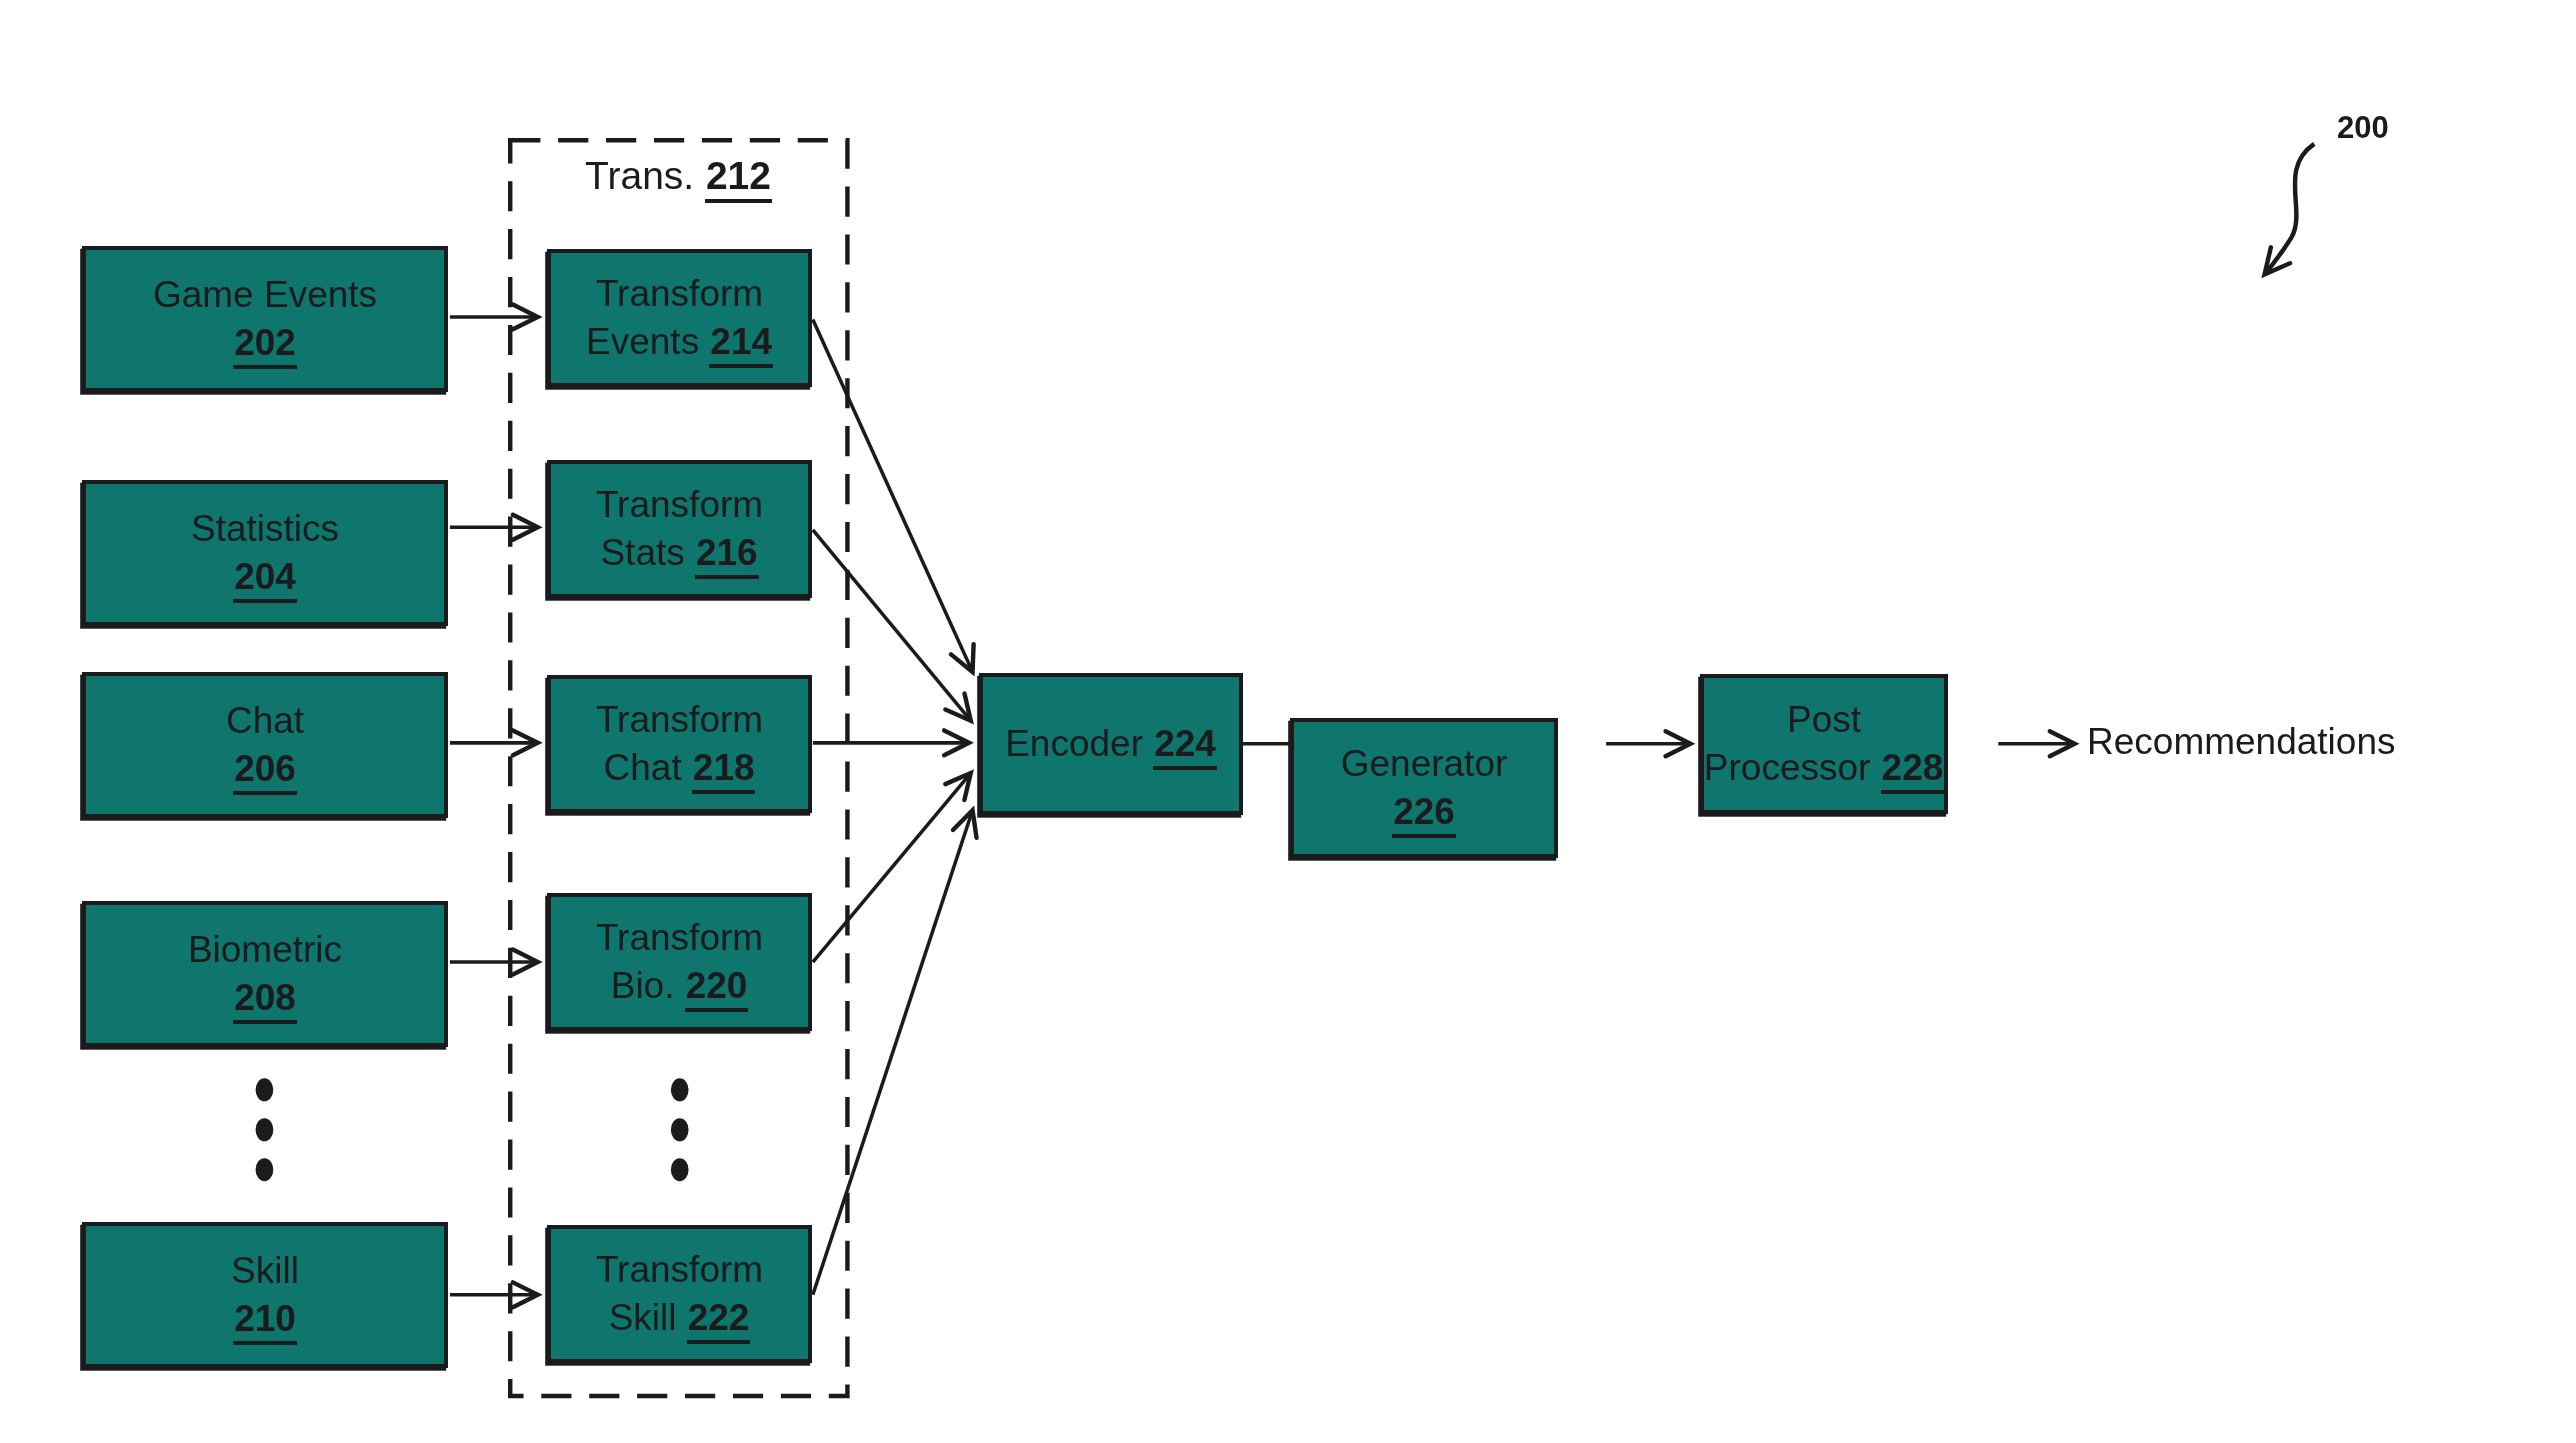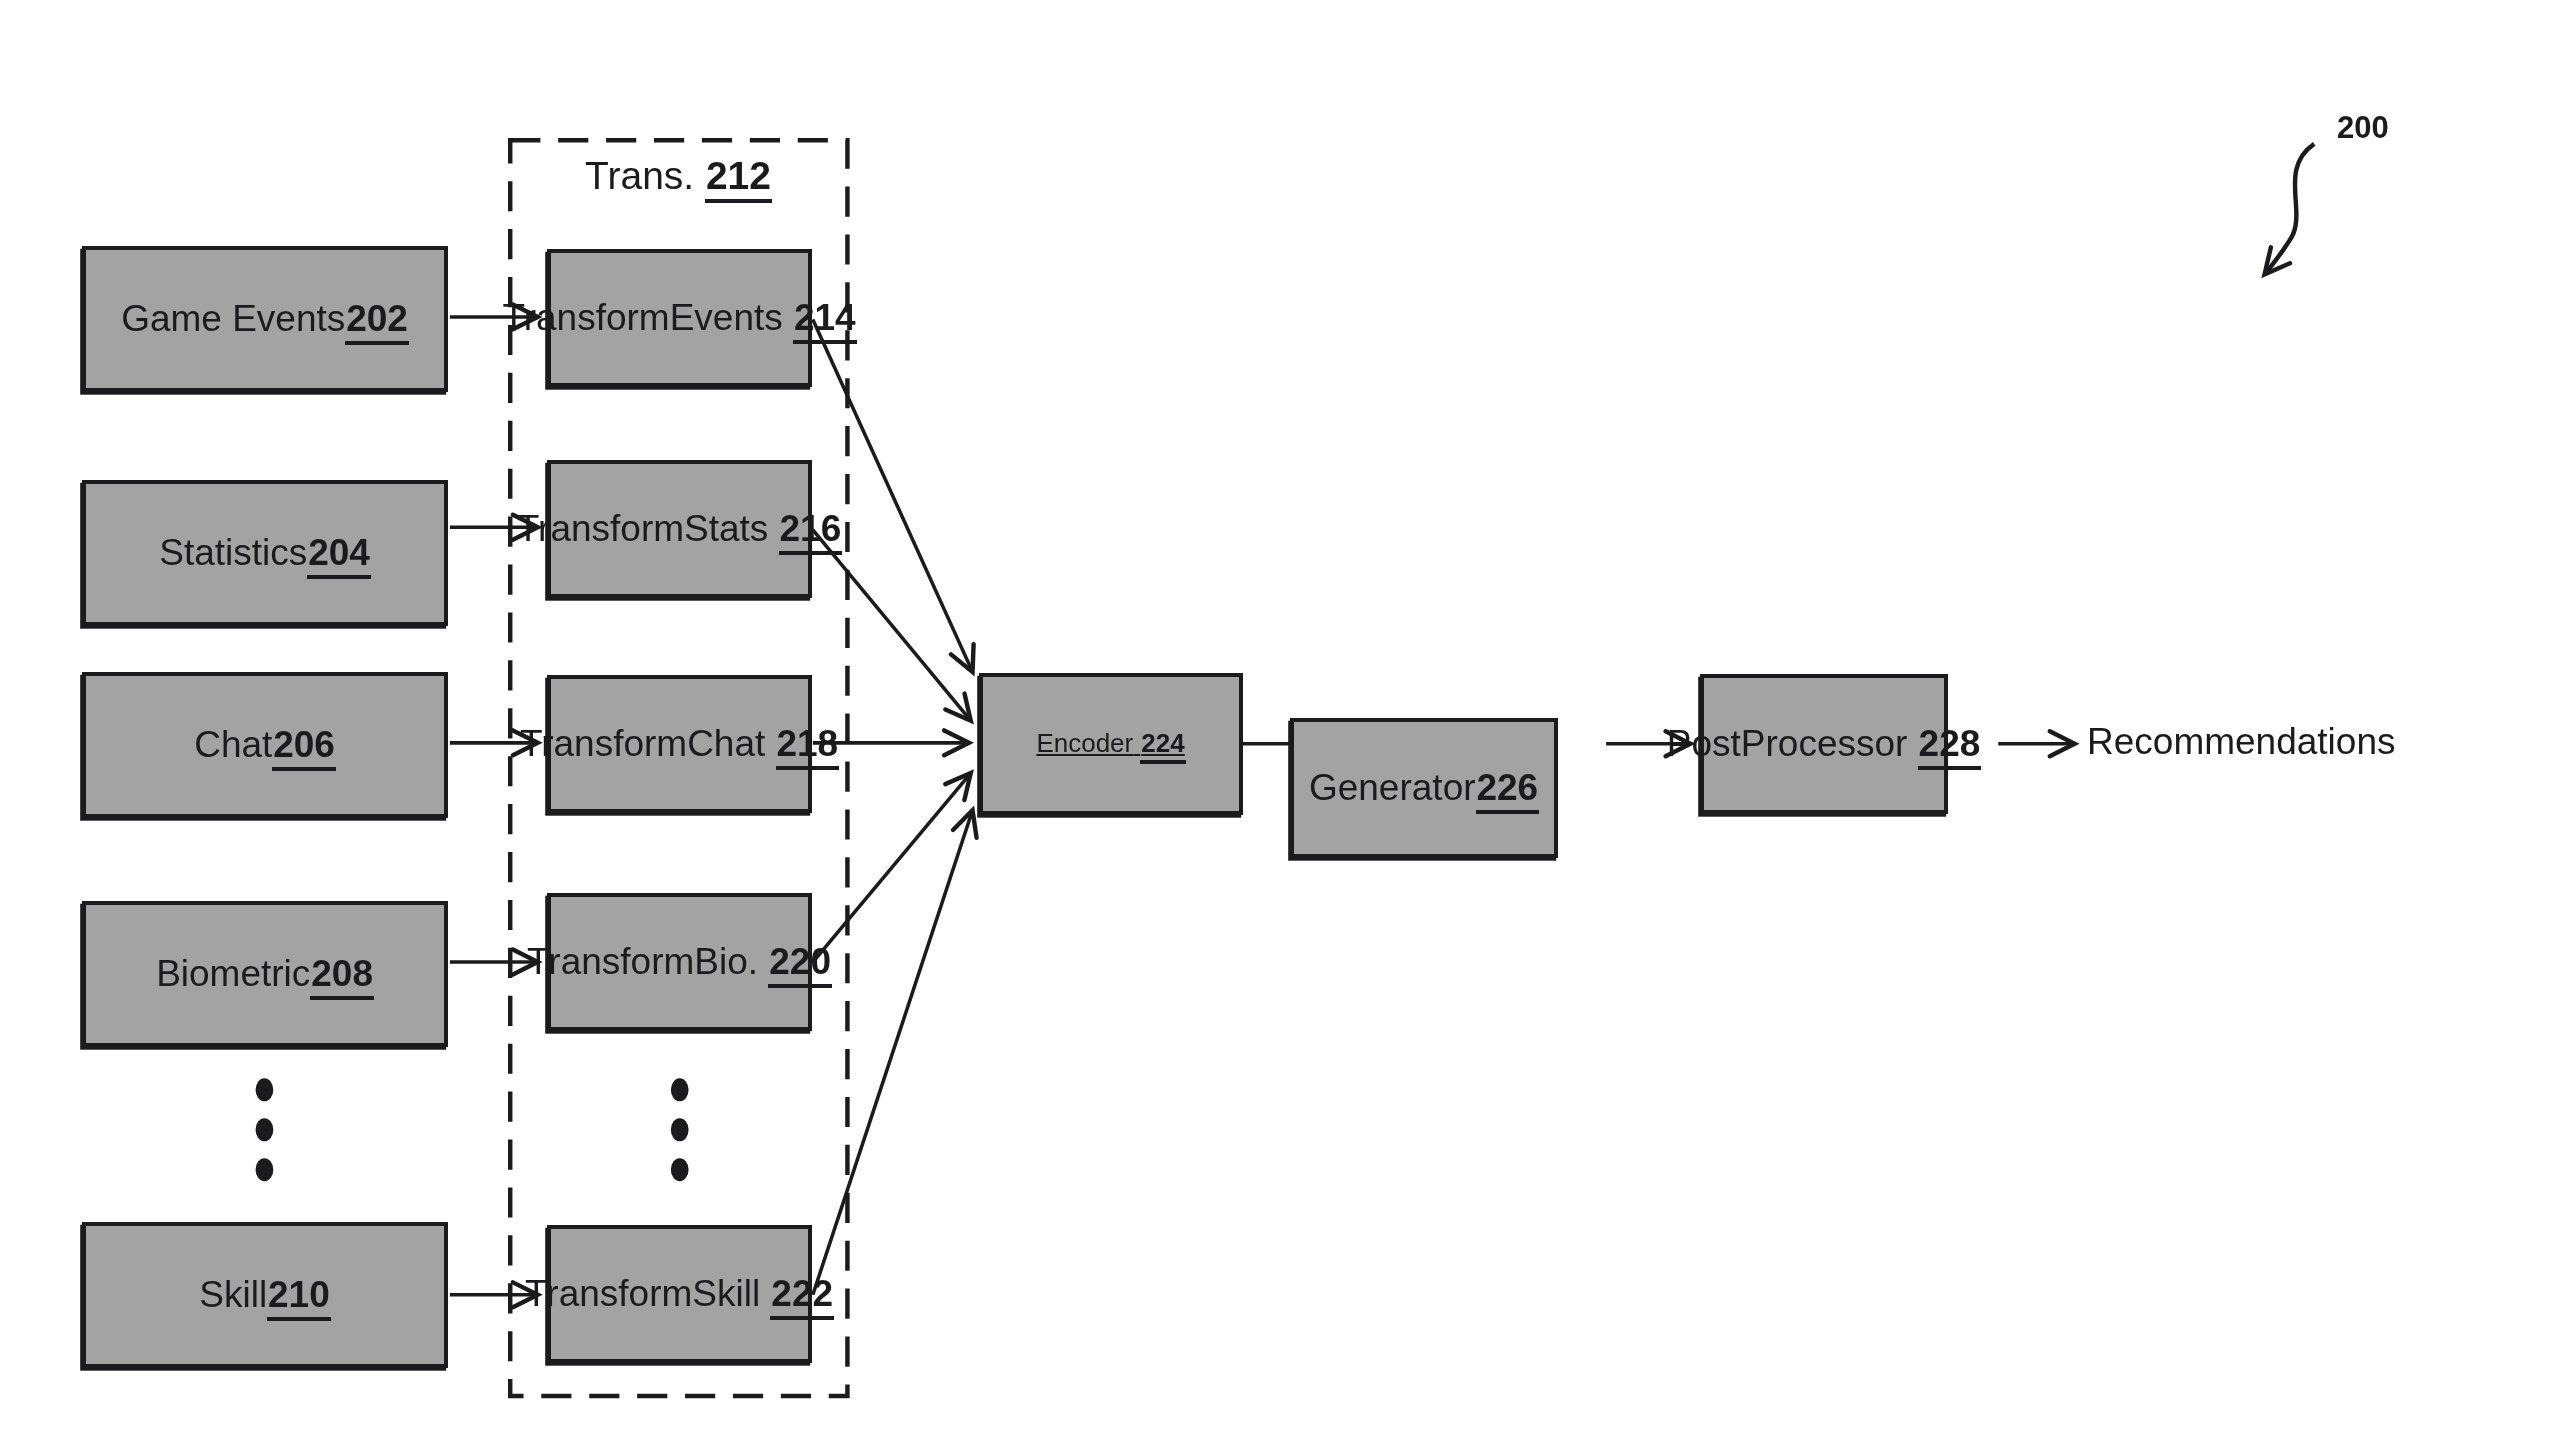--- a/index.html
+++ b/index.html
@@ -7,24 +7,24 @@
     position:relative;
     width:2576px;height:1444px;
     background:#ffffff;
     font-family:"Liberation Sans", sans-serif;
     color:#1b1b1d;
     overflow:hidden;
   }
   .layer{position:absolute;left:0;top:0;width:100%;height:100%;}
   .box{
     position:absolute;
-    background:#a3a3a3;
+    background:#0f766e;
     border:4.4px solid #1b1b1d;
     box-shadow:-1.8px 2.7px 0 0 #1b1b1d;
-    display:flex;flex-direction:row;
+    display:flex;flex-direction:column;
     align-items:center;justify-content:center;
     text-align:center;
     font-size:37px;line-height:1.3;
     box-sizing:border-box;
   }
   .box .line{white-space:nowrap;}
   .ref{
     font-weight:bold;
     border-bottom:4.4px solid #1b1b1d;
     padding:0 0.9px 1.8px 0.9px;
@@ -128,21 +128,21 @@
   </div>
   <div class="box" style="left:547px;top:893px;width:265px;height:138px;">
     <div class="line">Transform</div>
     <div class="line"><span>Bio.</span> <span class="ref">220</span></div>
   </div>
   <div class="box" style="left:547px;top:1225px;width:265px;height:138px;">
     <div class="line">Transform</div>
     <div class="line"><span>Skill</span> <span class="ref">222</span></div>
   </div>
 
-  <div class="box" style="left:979px;top:673px;width:264px;height:142px;font-size:26px;text-decoration:underline;">
+  <div class="box" style="left:979px;top:673px;width:264px;height:142px;font-size:37px;">
     <div class="line"><span>Encoder</span> <span class="ref">224</span></div>
   </div>
   <div class="box" style="left:1290px;top:674px;width:268px;height:140px;margin-top:44px;">
     <div class="line">Generator</div>
     <div class="line"><span class="ref">226</span></div>
   </div>
   <div class="box" style="left:1700px;top:674px;width:248px;height:140px;">
     <div class="line">Post</div>
     <div class="line"><span>Processor</span> <span class="ref">228</span></div>
   </div>

